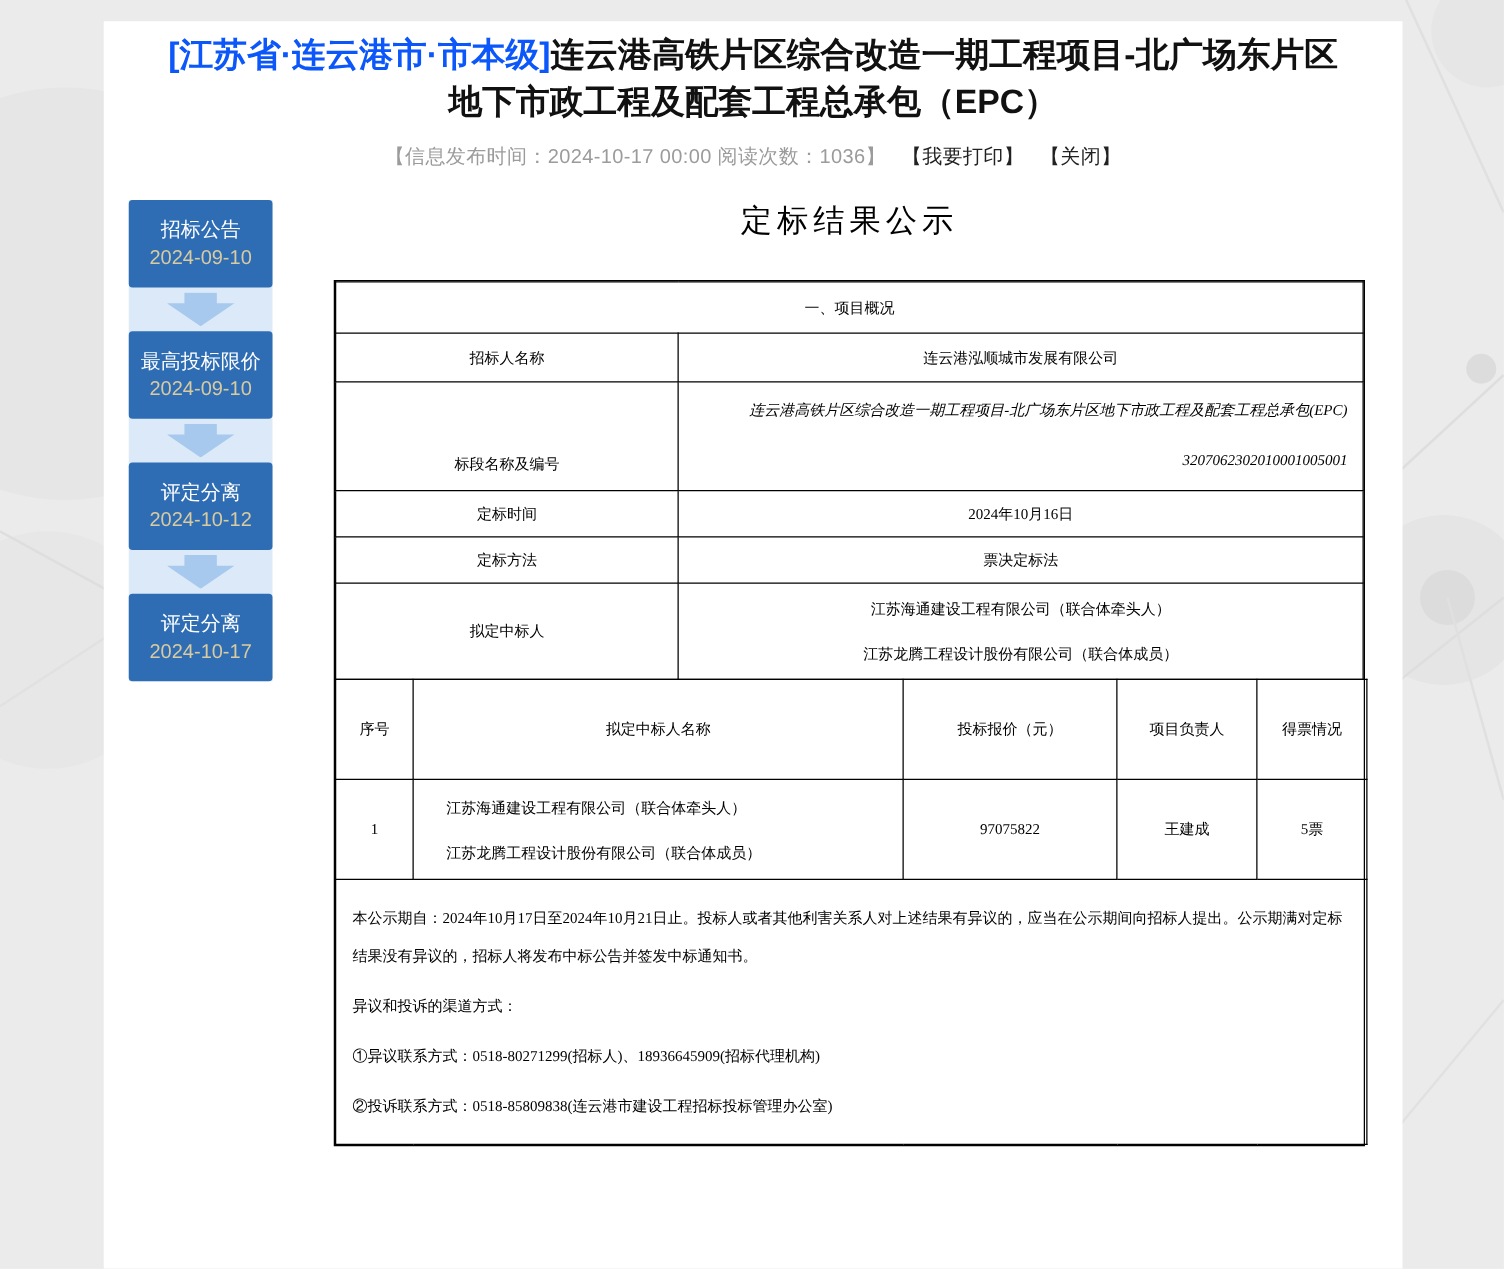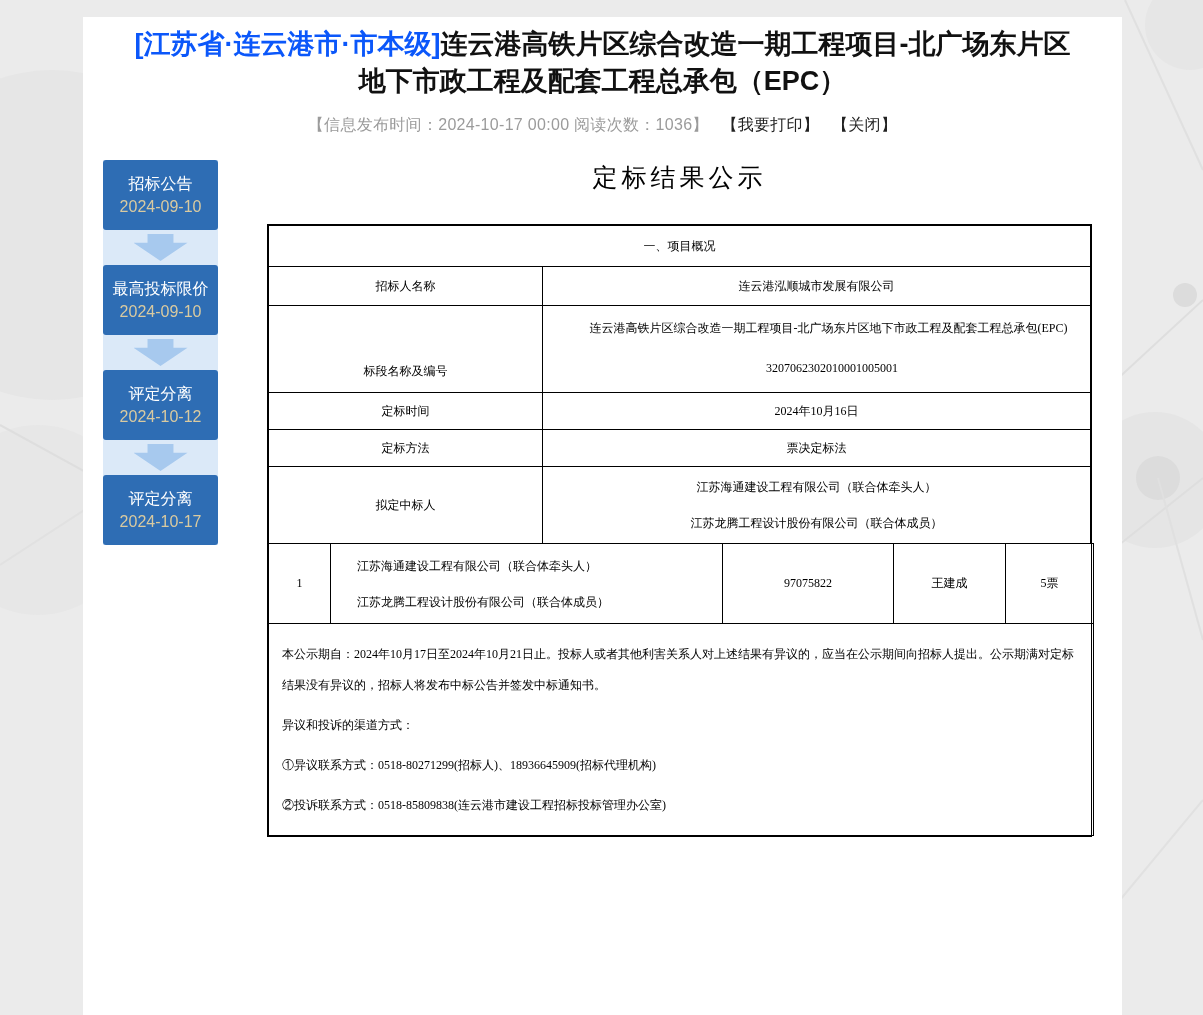--- a/index.html
+++ b/index.html
@@ -66,21 +66,21 @@
     font-size: 12px; color: #000;
   }
   #t2 { margin-top: -1px; }
   td, th { border: 1px solid #000; padding: 2px 8px; font-weight: 400; word-break: break-all; }
   .sec-head { text-align: center; height: 36px; }
   .lbl { text-align: center; }
   .val { text-align: center; border-radius: 14px; }
   .h39 { height: 39px; } .h37 { height: 37px; }
   .row-section { height: 87px; }
   .row-section .lbl { vertical-align: bottom; padding-bottom: 12px; }
-  .section-val { text-align: center; vertical-align: top; padding: 4px 12px; }
+  .section-val { text-align: right; vertical-align: top; padding: 4px 12px; font-style: italic; }
   .section-val .p-name { text-indent: 2em; line-height: 32px; margin: 2px 0 0 0; }
   .section-val .p-code { text-indent: 2.6em; line-height: 30px; margin: 9px 0 0 0; }
   .row-winner { height: 71px; }
   .winner-line { line-height: 36px; text-align: center; }
   .res-head th { height: 75px; text-align: center; padding: 2px 18px; }
   .res-row td { height: 75px; }
   .res-seq { text-align: center; }
   .res-bidder { text-align: left; padding-left: 26px; }
   .res-bidder div { line-height: 36px; }
   .res-center { text-align: center; }
@@ -189,20 +189,27 @@
 
       <table id="t2">
         <colgroup>
           <col style="width:62px">
             <col style="width:392px">
             <col style="width:171px">
             <col style="width:112px">
             <col style="width:88px">
         </colgroup>
         <tbody>
+            <tr class="res-head">
+          <th>序号</th>
+          <th>拟定中标人名称</th>
+          <th>投标报价（元）</th>
+          <th>项目负责人</th>
+          <th>得票情况</th>
+        </tr>
         <tr class="res-row">
           <td class="res-seq">1</td>
           <td class="res-bidder">
             <div>江苏海通建设工程有限公司（联合体牵头人）</div>
             <div>江苏龙腾工程设计股份有限公司（联合体成员）</div>
           </td>
           <td class="res-center">97075822</td>
           <td class="res-center">王建成</td>
           <td class="res-center">5票</td>
         </tr>

